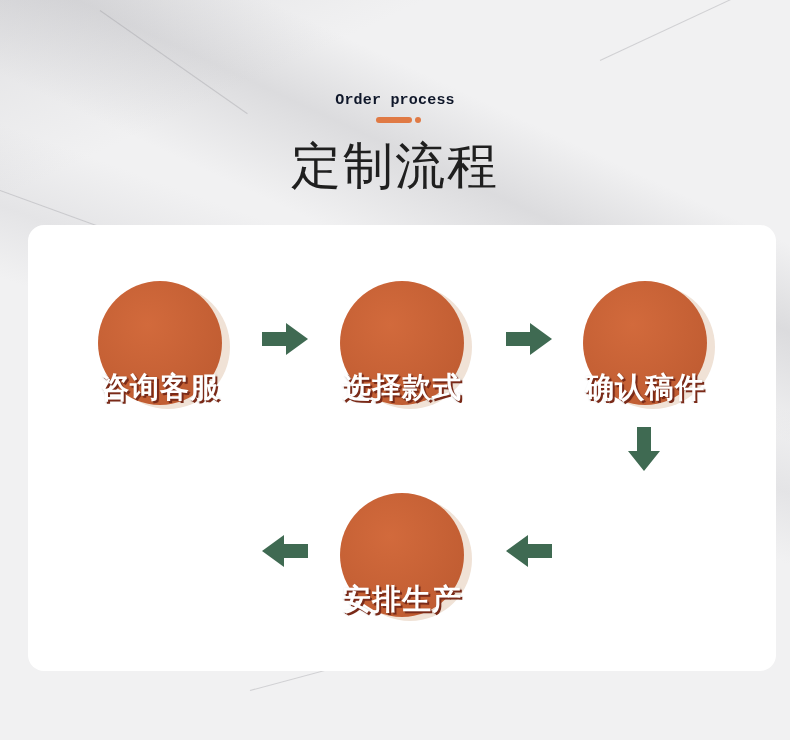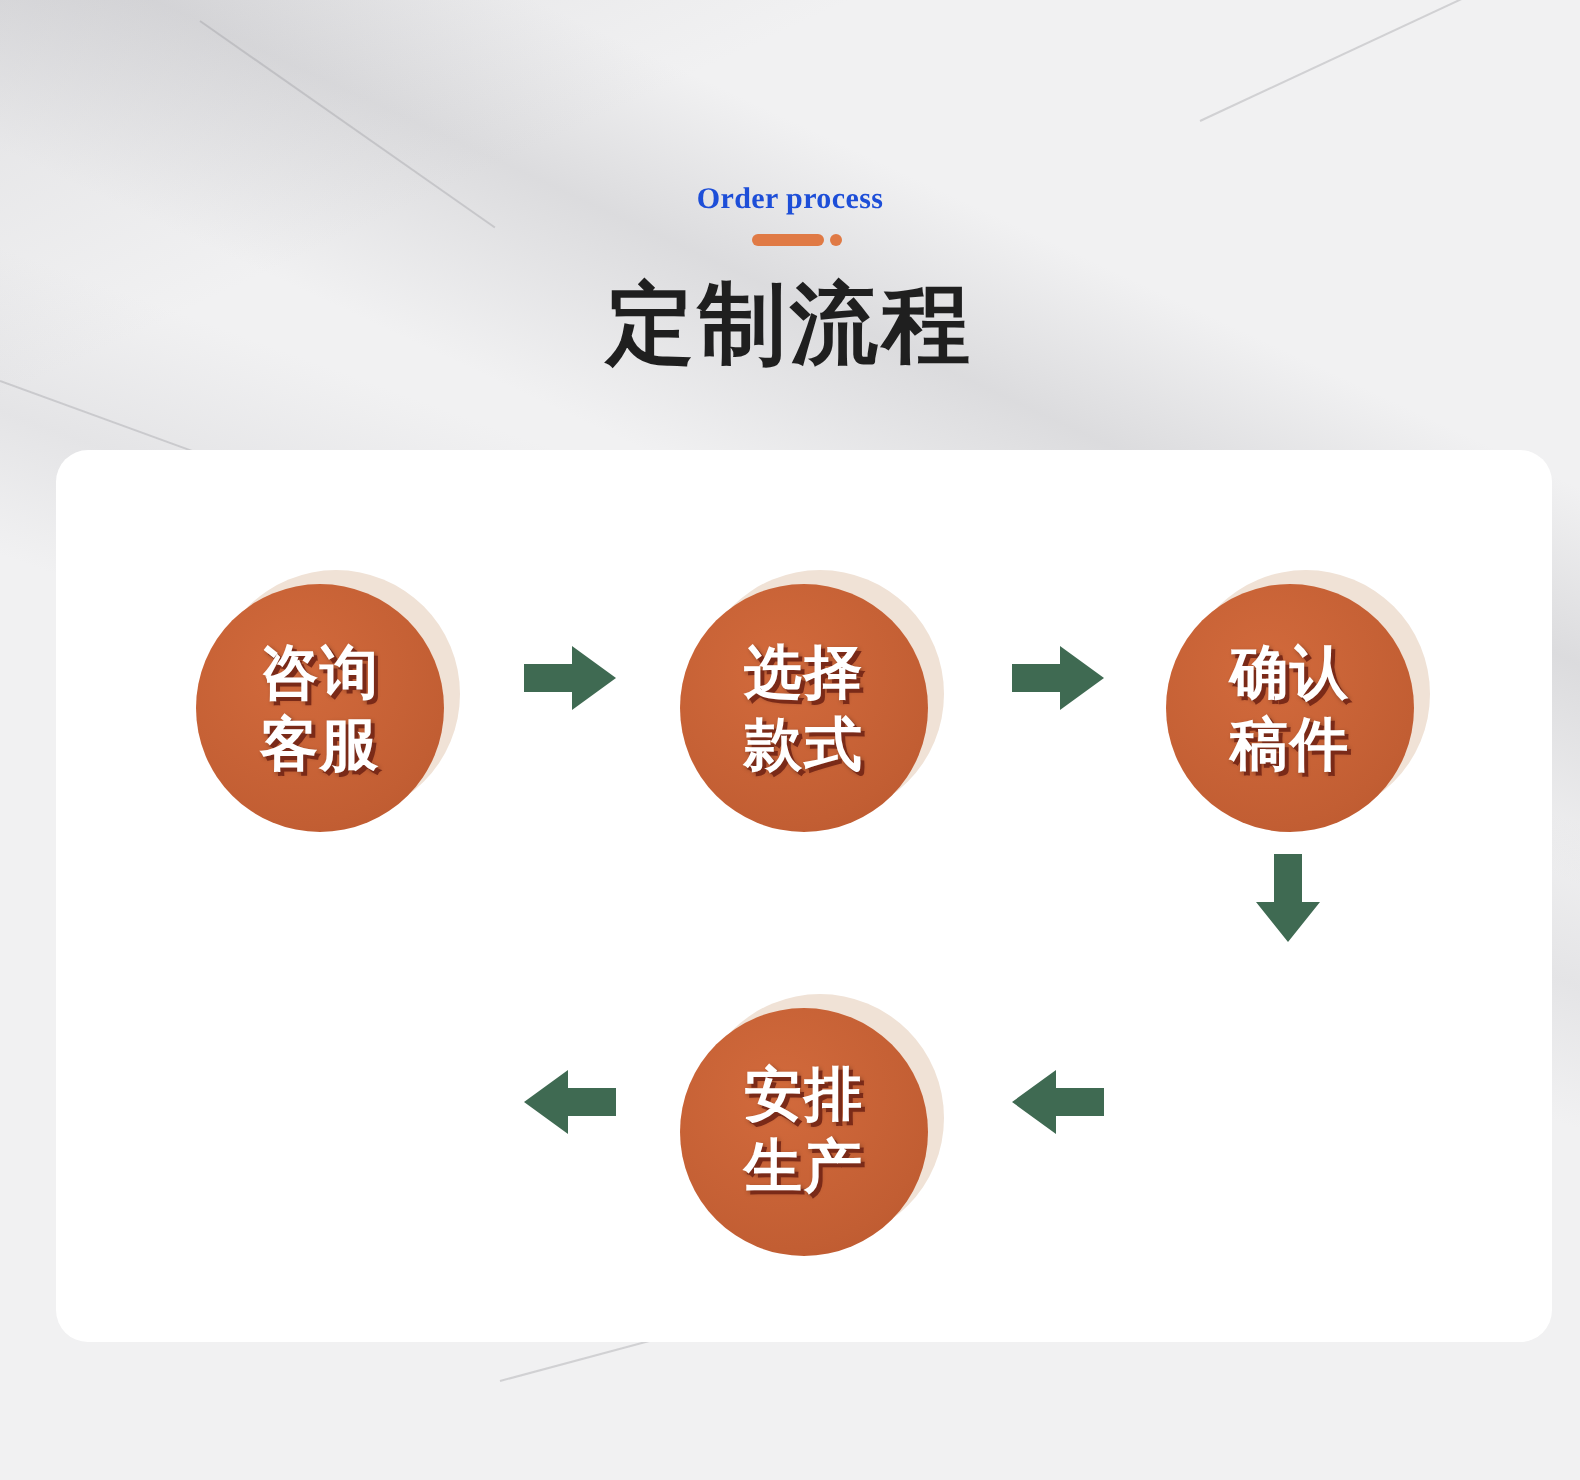--- a/index.html
+++ b/index.html
@@ -7,35 +7,35 @@
     width: 790px; height: 740px; overflow: hidden; position: relative;
     font-family: "DejaVu Sans", sans-serif;
     background:
       linear-gradient(155deg, rgba(180,180,185,0.25) 0%, rgba(255,255,255,0) 18%),
       linear-gradient(25deg, rgba(255,255,255,0) 60%, rgba(170,170,175,0.3) 70%, rgba(255,255,255,0) 78%),
       linear-gradient(200deg, rgba(255,255,255,0) 40%, rgba(190,190,195,0.25) 48%, rgba(255,255,255,0) 55%),
       #f1f1f2;
   }
   .vein { position: absolute; background: rgba(150,150,155,0.35); height: 1px; transform-origin: left center; }
   .header { position: absolute; left: 0; top: 92px; width: 790px; text-align: center; }
-  .subtitle { font-family: Liberation Serif, serif; font-weight: bold; font-size: 15px; color: #1d4ed8; letter-spacing: 0.2px; }
+  .subtitle { font-family: Liberation Mono, monospace; font-weight: bold; font-size: 15px; color: #0f172a; letter-spacing: 0.2px; }
   .deco { margin: 8px auto 0; width: 60px; height: 6px; position: relative; }
   .deco .bar { position: absolute; left: 11px; top: 0; width: 36px; height: 6px; border-radius: 3px; background: #e07a45; }
   .deco .dot { position: absolute; left: 50px; top: 0; width: 6px; height: 6px; border-radius: 50%; background: #e07a45; }
-  .title { margin-top: 10px; font-size: 44px; font-weight: bold; color: #1f1f1f; letter-spacing: 2px; }
+  .title { margin-top: 10px; font-size: 50px; font-weight: normal; color: #1f1f1f; letter-spacing: 2px; }
   .card {
     position: absolute; left: 28px; top: 225px; width: 748px; height: 446px;
     background: #ffffff; border-radius: 16px;
   }
   .step { position: absolute; width: 124px; height: 124px; }
   .step .shadow { position: absolute; left: 8px; top: 8px; width: 124px; height: 124px; border-radius: 50%; background: #f0e2d6; }
   .step .circle {
-    position: absolute; left: 0; top: 15px; width: 124px; height: 124px; border-radius: 50%;
+    position: absolute; left: 0; top: 4px; width: 124px; height: 124px; border-radius: 50%;
     background: radial-gradient(circle at 40% 35%, #d26a3c 0%, #c25e33 70%, #b9572e 100%);
-    display: flex; flex-direction: column; align-items: center; justify-content: center;
+    display: flex; flex-direction: row; align-items: flex-end; justify-content: center;
   }
   .step .line {
     color: #ffffff; font-weight: bold; font-size: 29px; line-height: 36px; letter-spacing: 1px;
     text-shadow: 2px 2px 0 #7a2a18, 1px 1px 2px rgba(0,0,0,0.35);
   }
   .arrow { position: absolute; }
   .arrow svg { display: block; }
 </style>
 </head>
 <body>

